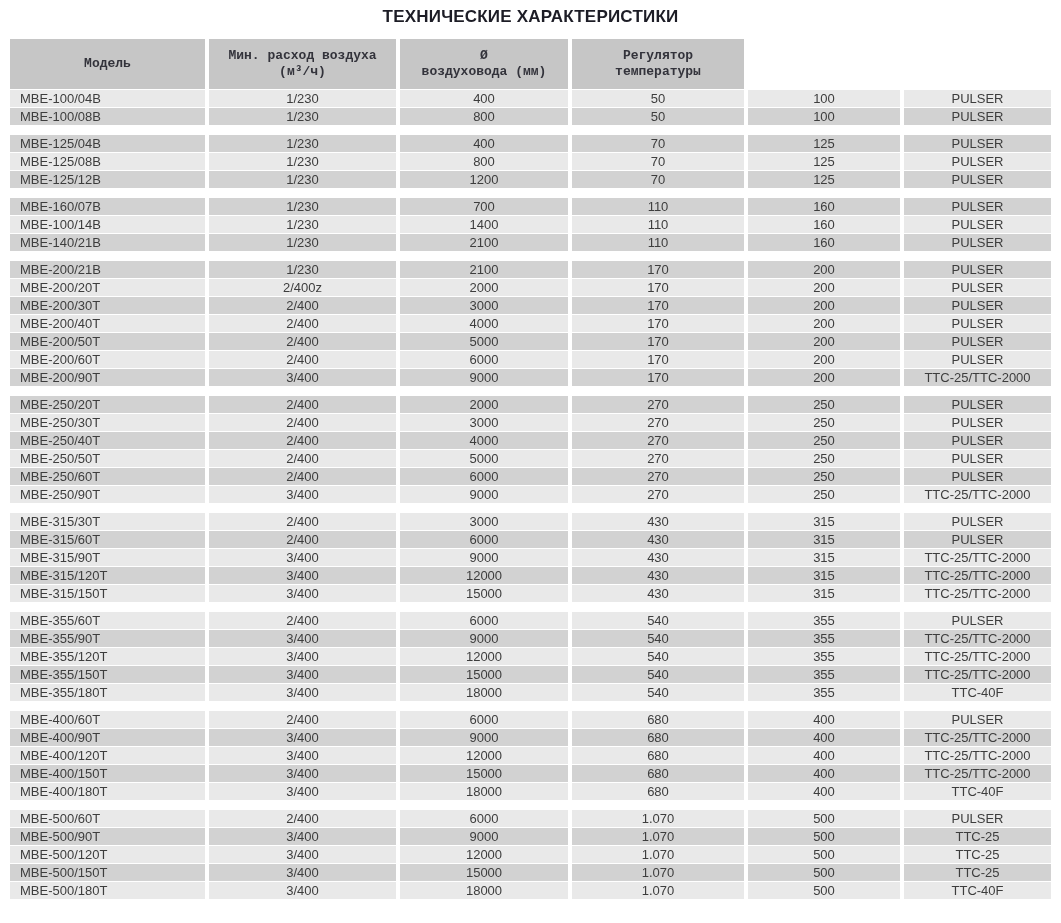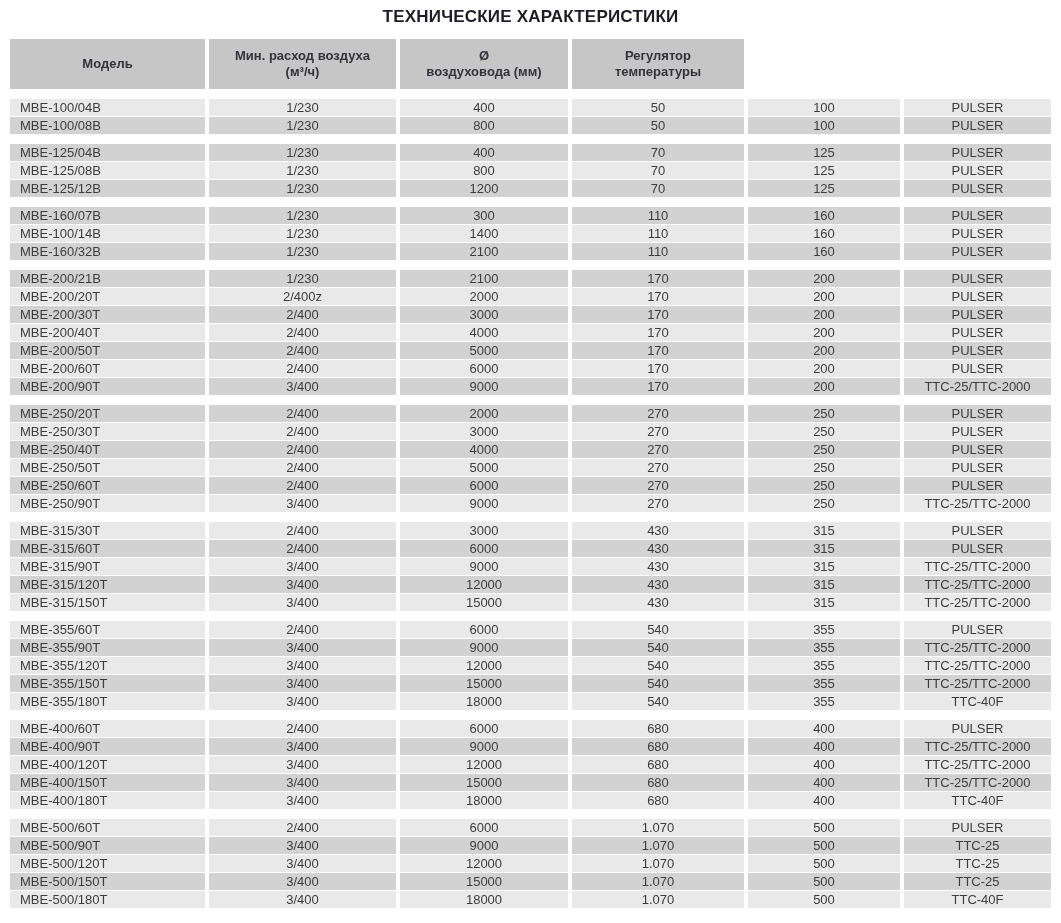--- a/index.html
+++ b/index.html
@@ -16,21 +16,21 @@
     color: var(--title-text, #1d1d26);
     letter-spacing: 0.2px;
     margin: 2px 0 12px 0;
     text-align: center;
   }
   .grid-row {
     display: grid;
     grid-template-columns: 195px 187px 168px 172px 152px 147px;
     column-gap: 4px;
   }
-  .thead { height: 50px; margin-bottom: 10px; }
+  .thead { height: 50px; margin-bottom: 1px; font-family: Liberation Mono, monospace; }
   .hcell {
     background: var(--header-bg, #c6c6c6);
     display: flex; flex-direction: column;
     align-items: center; justify-content: center;
     font-weight: bold; font-size: 13px; line-height: 16px;
     color: var(--header-text, #33333b);
     text-align: center;
   }
   .row { height: 17px; margin-bottom: 1px; }
   .row .cell {
@@ -104,35 +104,35 @@
         <div class="cell c-model">MBE-125/12B</div>
         <div class="cell c-voltage">1/230</div>
         <div class="cell c-power">1200</div>
         <div class="cell c-airflow">70</div>
         <div class="cell c-duct">125</div>
         <div class="cell c-regulator">PULSER</div>
       </div>
       <div class="grid-row row dark group-sep">
         <div class="cell c-model">MBE-160/07B</div>
         <div class="cell c-voltage">1/230</div>
-        <div class="cell c-power">300</div>
+        <div class="cell c-power">700</div>
         <div class="cell c-airflow">110</div>
         <div class="cell c-duct">160</div>
         <div class="cell c-regulator">PULSER</div>
       </div>
       <div class="grid-row row light">
         <div class="cell c-model">MBE-100/14B</div>
         <div class="cell c-voltage">1/230</div>
         <div class="cell c-power">1400</div>
         <div class="cell c-airflow">110</div>
         <div class="cell c-duct">160</div>
         <div class="cell c-regulator">PULSER</div>
       </div>
       <div class="grid-row row dark">
-        <div class="cell c-model">MBE-160/32B</div>
+        <div class="cell c-model">MBE-140/21B</div>
         <div class="cell c-voltage">1/230</div>
         <div class="cell c-power">2100</div>
         <div class="cell c-airflow">110</div>
         <div class="cell c-duct">160</div>
         <div class="cell c-regulator">PULSER</div>
       </div>
       <div class="grid-row row dark group-sep">
         <div class="cell c-model">MBE-200/21B</div>
         <div class="cell c-voltage">1/230</div>
         <div class="cell c-power">2100</div>

